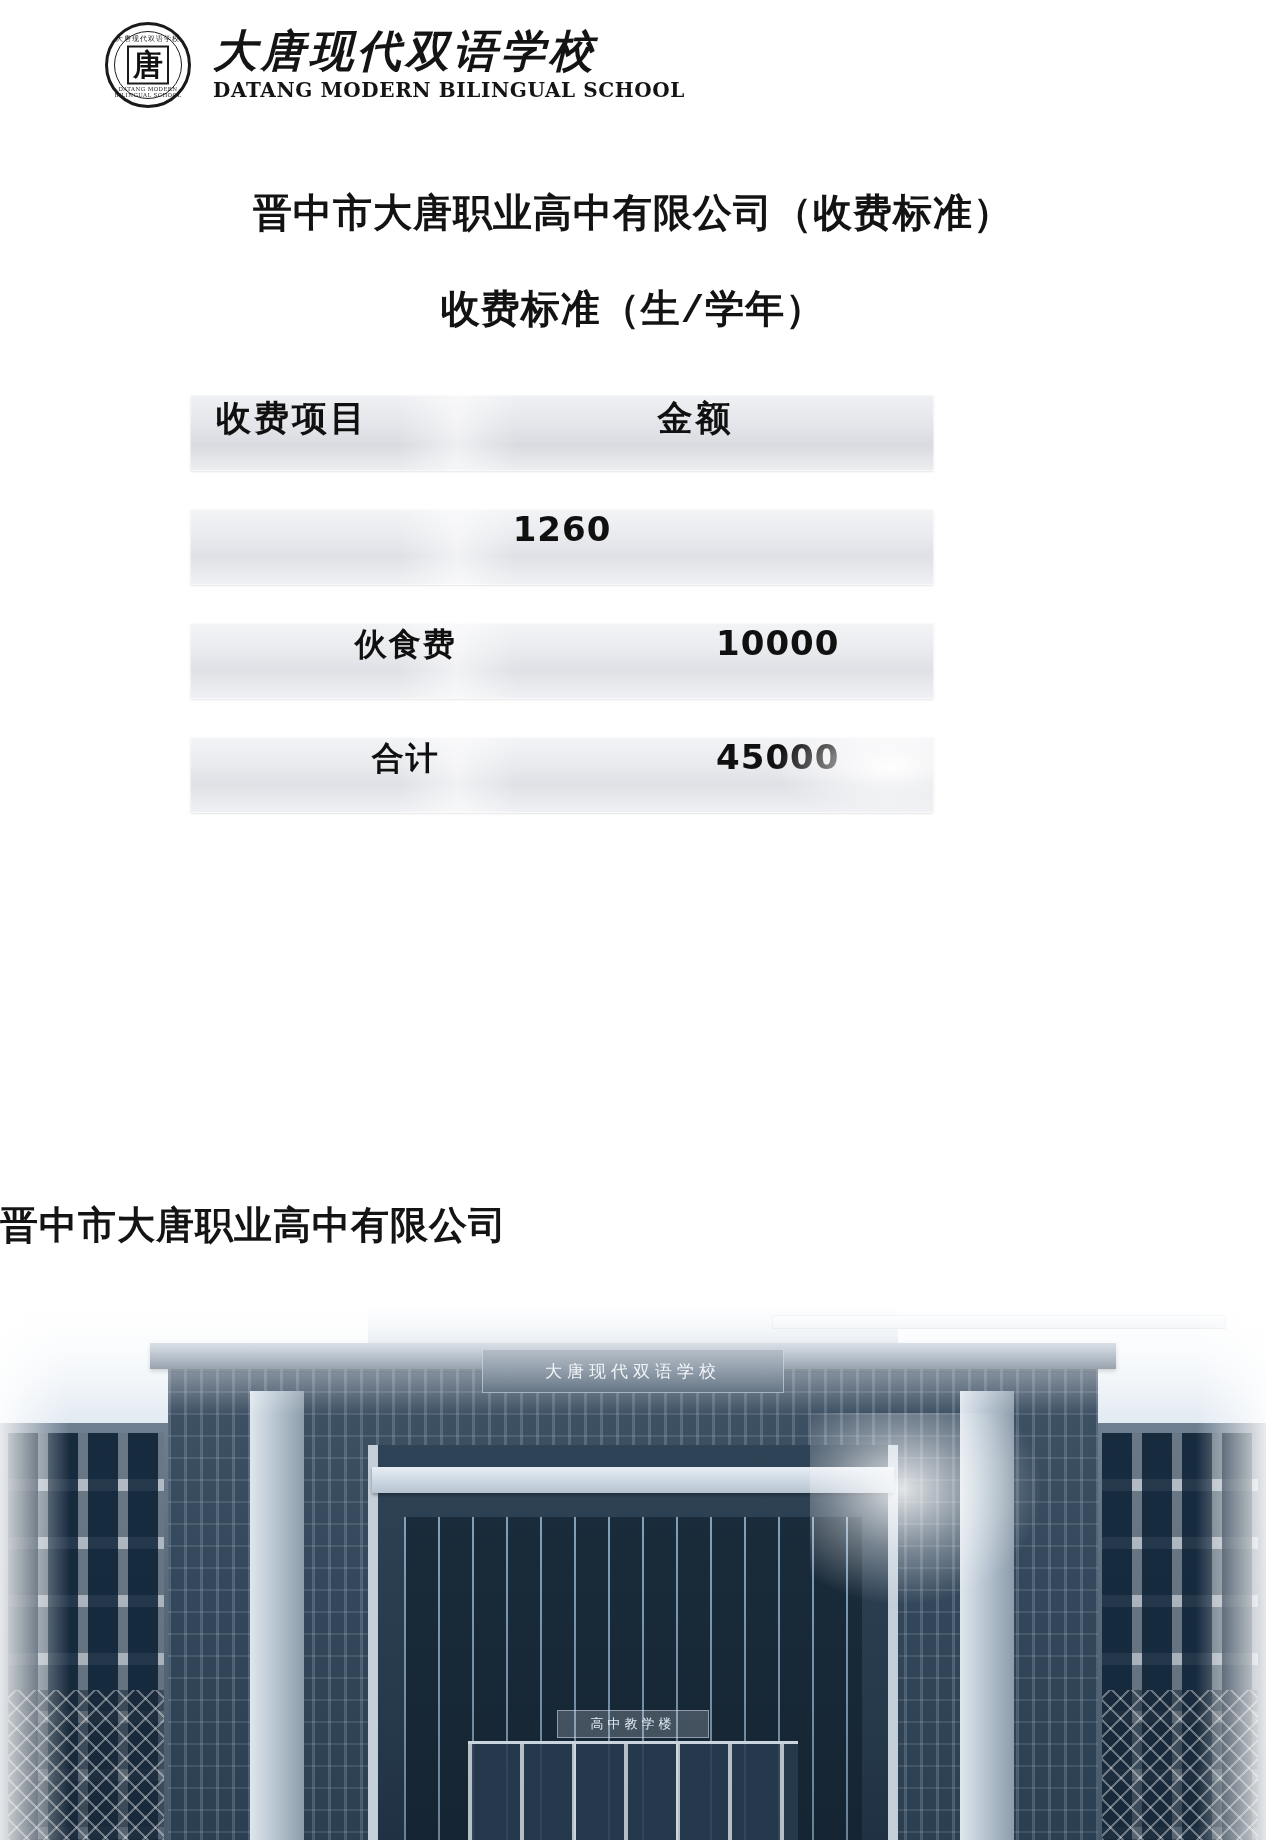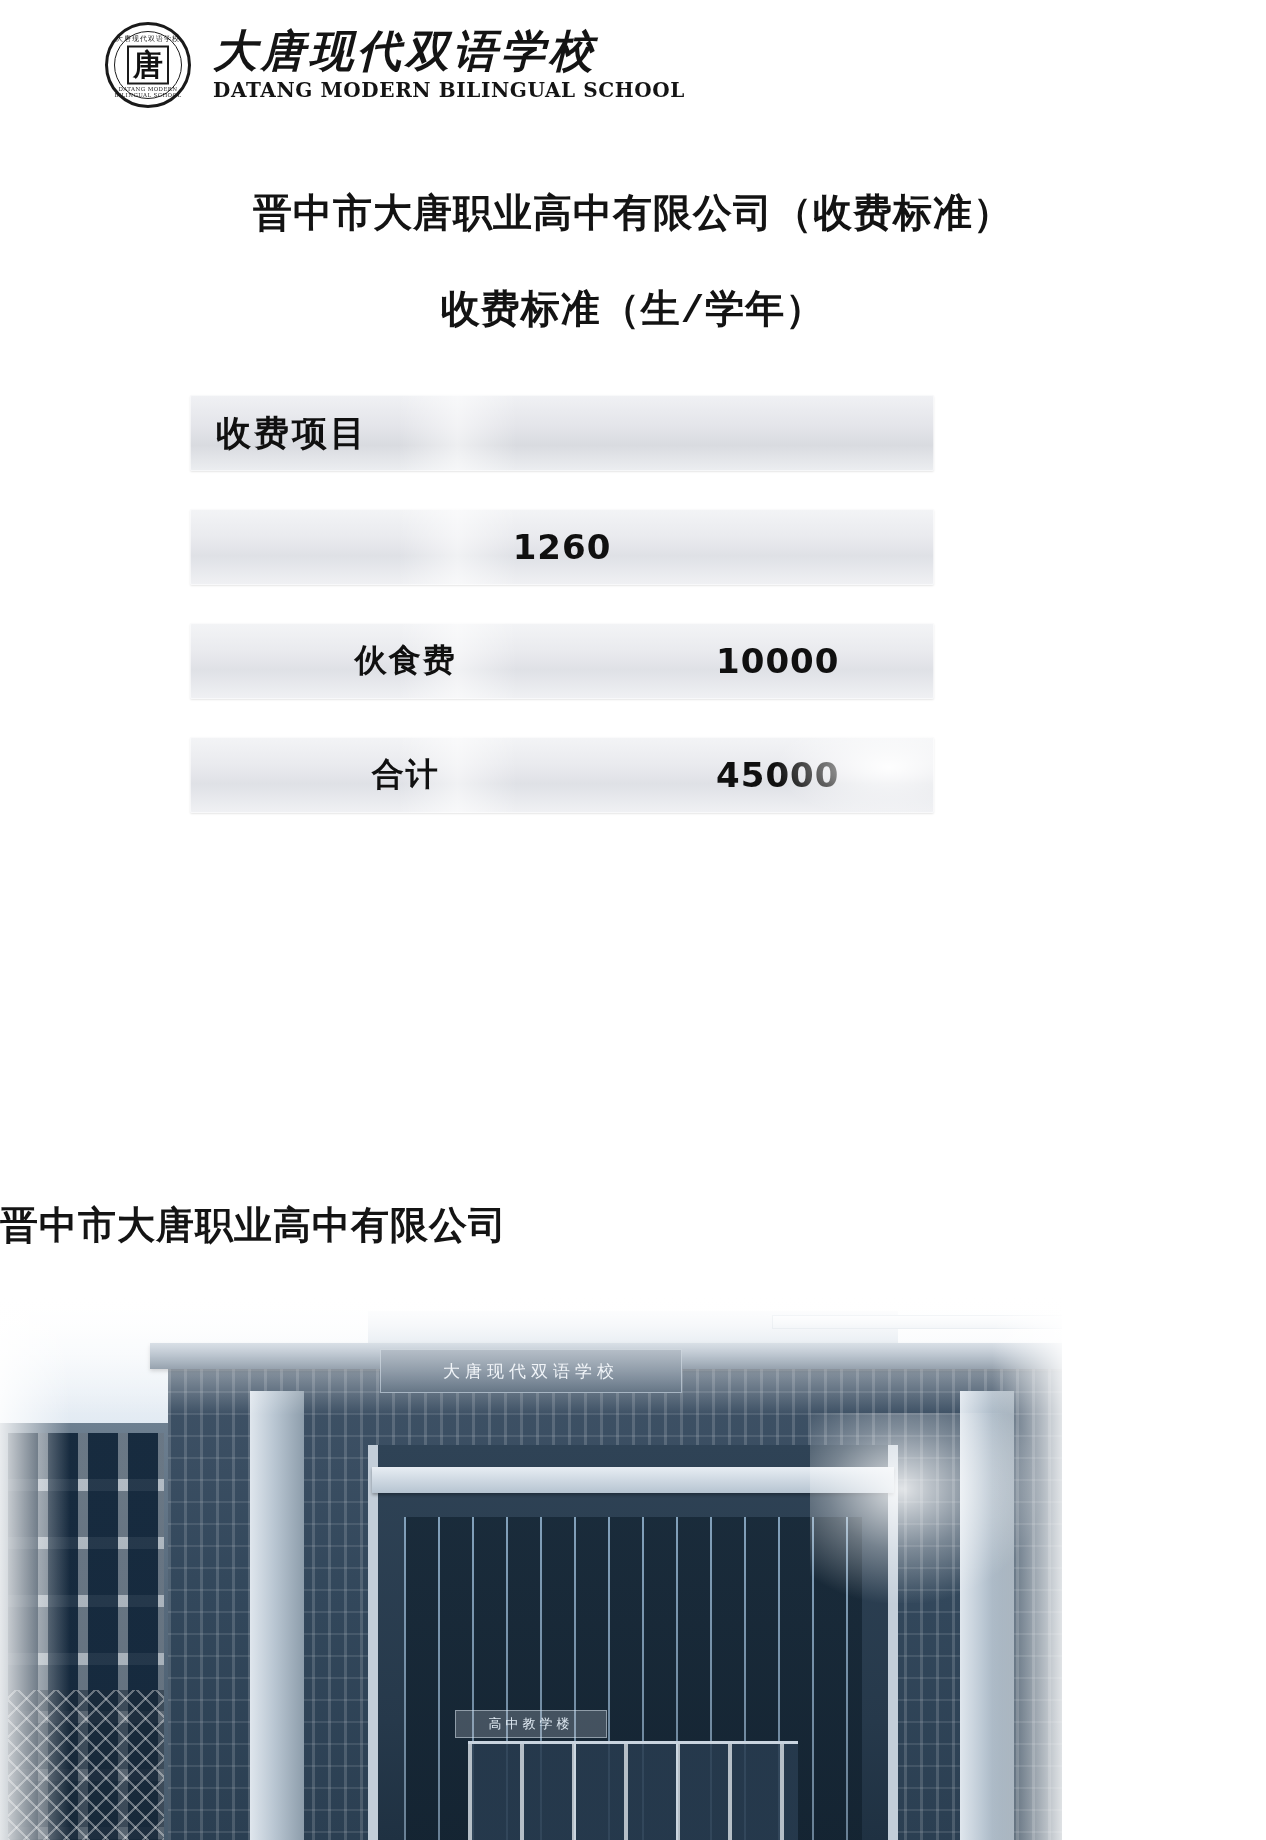--- a/index.html
+++ b/index.html
@@ -131,21 +131,20 @@
     position: absolute;
     top: 395px;
     left: 190px;
     width: 744px;
   }
   .fee-row {
     position: relative;
     height: 76px;
     margin-bottom: 38px;
     display: flex;
-    align-items: center;
     border-radius: 2px;
     background:
       linear-gradient(180deg, #f3f4f6 0%, #e9eaee 38%, #dfe1e6 62%, #f0f1f4 100%);
     box-shadow: 0 1px 2px rgba(0,0,0,.10), inset 0 0 0 1px rgba(255,255,255,.55);
     overflow: hidden;
   }
   .fee-row::after {
     
     content: "";
     position: absolute;
@@ -215,21 +214,21 @@
     font-weight: 700;
     letter-spacing: 1px;
     color: #141414;
   }
 
   
   .photo {
     position: absolute;
     left: 0;
     bottom: 0;
-    width: 1062px;
+    width: 1266px;
     height: 545px;
     overflow: hidden;
     background: linear-gradient(180deg, #ffffff 0%, #eef3f8 14%, #dfe8f1 26%, #cfd9e4 100%);
   }
   .sky-fade {
     position: absolute;
     left: 0; top: 0; right: 0; height: 120px;
     background: linear-gradient(180deg, #ffffff 0%, rgba(255,255,255,0) 100%);
     z-index: 9;
   }
@@ -430,20 +429,21 @@
   </div>
 </div>
 
 <div class="title-main">晋中市大唐职业高中有限公司（收费标准）</div>
 <div class="title-sub">收费标准（生/学年）</div>
 
 <div class="fee-table">
 
   <div class="fee-row header-row">
     <div class="fee-label">收费项目</div>
+    <div class="fee-amount">金额</div>
   </div>
 
 
   <div class="fee-row">
     <div class="fee-amount">1260</div>
   </div>
 
   <div class="fee-row">
     <div class="fee-label">伙食费</div>
     <div class="fee-amount">10000</div>

